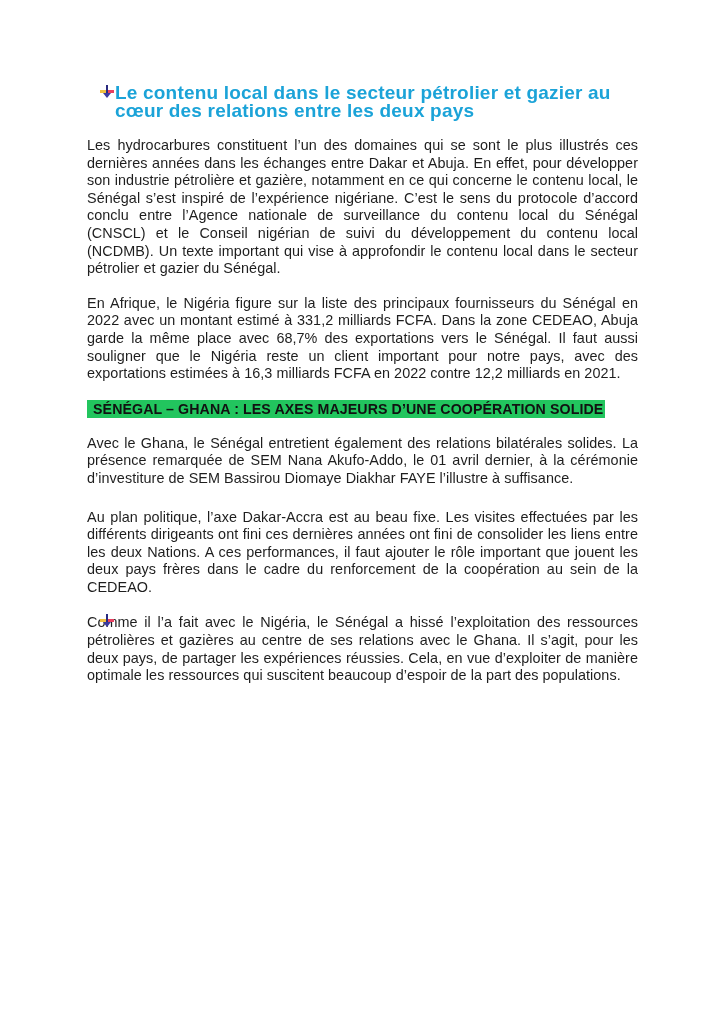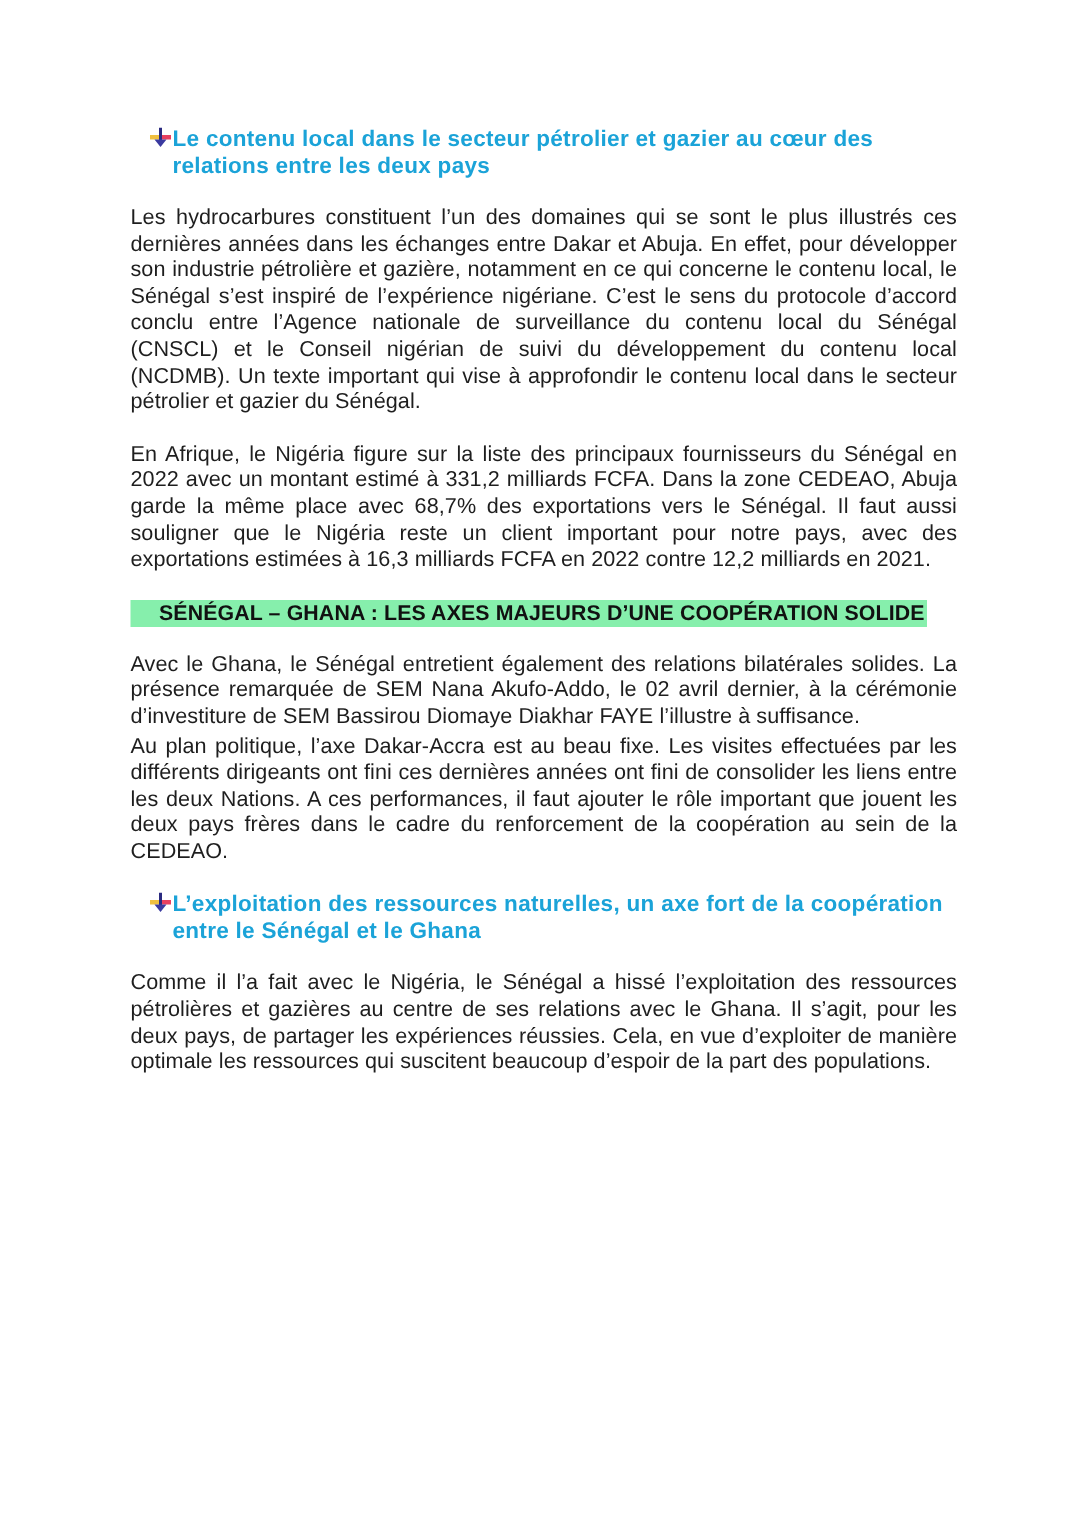--- a/index.html
+++ b/index.html
@@ -19,47 +19,47 @@
       position: absolute;
       left: 87px;
       top: 84px;
       width: 551px;
     }
     .heading {
       position: relative;
       padding-left: 28px;
       color: #1ba3d8;
       font-weight: bold;
-      font-size: 15px;
+      font-size: 19px;
       line-height: 17.5px;
       letter-spacing: 0.2px;
       margin: 0;
     }
     .bullet {
       position: absolute;
       left: 13px;
       top: 1px;
       width: 14px;
       height: 14px;
     }
     .para {
       font-size: 14.4px;
       line-height: 17.6px;
       text-align: justify;
       margin: 0;
       letter-spacing: 0.05px;
     }
     .section-title {
       display: inline-block;
-      background: #86efac;
+      background: #22c55e;
       color: #111;
       font-weight: bold;
       font-size: 14.2px;
       line-height: 18px;
-      padding: 0 2px 0 19px;
+      padding: 0 2px 0 6px;
       letter-spacing: 0.1px;
       margin: 0;
     }
   </style>
 </head>
 <body>
 
 <div class="page">
 
   <h3 class="heading" style="margin-top:0;">
@@ -75,29 +75,28 @@
   <p class="para" style="margin-top:18px;">Les hydrocarbures constituent l’un des domaines qui se sont le plus illustrés ces dernières années dans les échanges entre Dakar et Abuja. En effet, pour développer son industrie pétrolière et gazière, notamment en ce qui concerne le contenu local, le Sénégal s’est inspiré de l’expérience nigériane. C’est le sens du protocole d’accord conclu entre l’Agence nationale de surveillance du contenu local du Sénégal (CNSCL) et le Conseil nigérian de suivi du développement du contenu local (NCDMB). Un texte important qui vise à approfondir le contenu local dans le secteur pétrolier et gazier du Sénégal.</p>
 
 
 
   <p class="para" style="margin-top:17px;">En Afrique, le Nigéria figure sur la liste des principaux fournisseurs du Sénégal en 2022 avec un montant estimé à 331,2 milliards FCFA. Dans la zone CEDEAO, Abuja garde la même place avec 68,7% des exportations vers le Sénégal. Il faut aussi souligner que le Nigéria reste un client important pour notre pays, avec des exportations estimées à 16,3 milliards FCFA en 2022 contre 12,2 milliards en 2021.</p>
 
   <div style="margin-top:17px;">
     <span class="section-title">SÉNÉGAL – GHANA : LES AXES MAJEURS D’UNE COOPÉRATION SOLIDE</span>
   </div>
 
-  <p class="para" style="margin-top:17px;">Avec le Ghana, le Sénégal entretient également des relations bilatérales solides. La présence remarquée de SEM Nana Akufo-Addo, le 02 avril dernier, à la cérémonie d’investiture de SEM Bassirou Diomaye Diakhar FAYE l’illustre à suffisance.</p>
+  <p class="para" style="margin-top:17px;">Avec le Ghana, le Sénégal entretient également des relations bilatérales solides. La présence remarquée de SEM Nana Akufo-Addo, le 01 avril dernier, à la cérémonie d’investiture de SEM Bassirou Diomaye Diakhar FAYE l’illustre à suffisance.</p>
 
-  <p class="para" style="margin-top:2px;">Au plan politique, l’axe Dakar-Accra est au beau fixe. Les visites effectuées par les différents dirigeants ont fini ces dernières années ont fini de consolider les liens entre les deux Nations. A ces performances, il faut ajouter le rôle important que jouent les deux pays frères dans le cadre du renforcement de la coopération au sein de la CEDEAO.</p>
+  <p class="para" style="margin-top:21px;">Au plan politique, l’axe Dakar-Accra est au beau fixe. Les visites effectuées par les différents dirigeants ont fini ces dernières années ont fini de consolider les liens entre les deux Nations. A ces performances, il faut ajouter le rôle important que jouent les deux pays frères dans le cadre du renforcement de la coopération au sein de la CEDEAO.</p>
 
   <h3 class="heading" style="margin-top:17px;">
     <svg class="bullet" viewBox="0 0 14 14">
       <rect x="0" y="5" width="6" height="3" fill="#f0c040"></rect>
       <rect x="8" y="5" width="6" height="3" fill="#e84060"></rect>
       <rect x="6" y="0" width="2" height="10" fill="#2a2a80"></rect>
       <polygon points="3,8 11,8 7,13" fill="#3a3aa0"></polygon>
     </svg>
-    <span>L’exploitation des ressources naturelles, un axe fort de la coopération entre le Sénégal et le Ghana</span>
   </h3>
 
   <p class="para" style="margin-top:18px;">Comme il l’a fait avec le Nigéria, le Sénégal a hissé l’exploitation des ressources pétrolières et gazières au centre de ses relations avec le Ghana. Il s’agit, pour les deux pays, de partager les expériences réussies. Cela, en vue d’exploiter de manière optimale les ressources qui suscitent beaucoup d’espoir de la part des populations.</p>
 
 </div>
 
 </body></html>

